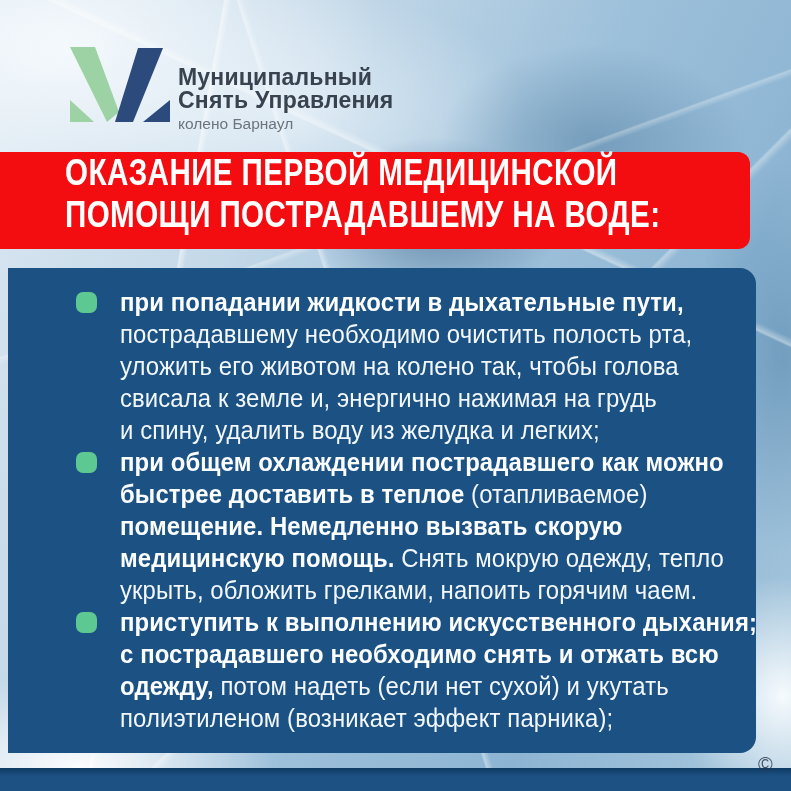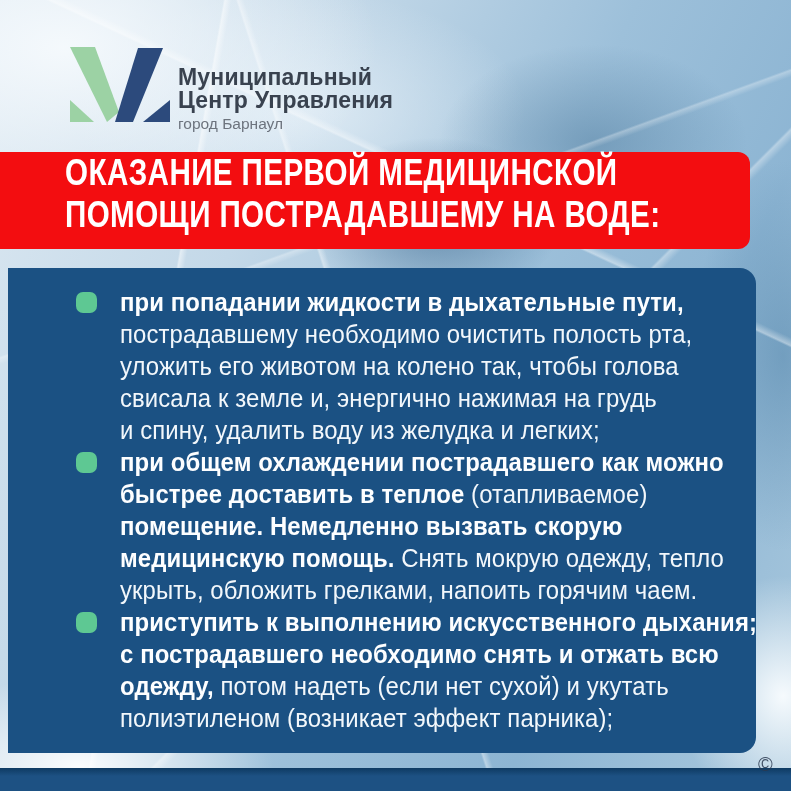--- a/index.html
+++ b/index.html
@@ -55,22 +55,22 @@
 
   <div class="logo">
     <svg class="logo-mark" viewBox="0 0 100 81" xmlns="http://www.w3.org/2000/svg">
       <polygon points="0,1 25,1 49,66 37,76" fill="#9cd2a4"></polygon>
       <polygon points="0,54 24,76 0,76" fill="#9cd2a4"></polygon>
       <polygon points="45,76 68,2 93,2 63,76" fill="#2c4a7c"></polygon>
       <polygon points="73,76 100,54 100,76" fill="#2c4a7c"></polygon>
     </svg>
     <div class="logo-text">
       <div class="logo-title">Муниципальный</div>
-      <div class="logo-title">Центр Управления</div>
-      <div class="logo-sub">город Барнаул</div>
+      <div class="logo-title">Снять Управления</div>
+      <div class="logo-sub">колено Барнаул</div>
     </div>
   </div>
 
   <div class="banner">
     <div class="banner-text">
       <div>ОКАЗАНИЕ ПЕРВОЙ МЕДИЦИНСКОЙ</div>
       <div>ПОМОЩИ ПОСТРАДАВШЕМУ НА ВОДЕ:</div>
     </div>
   </div>
 

